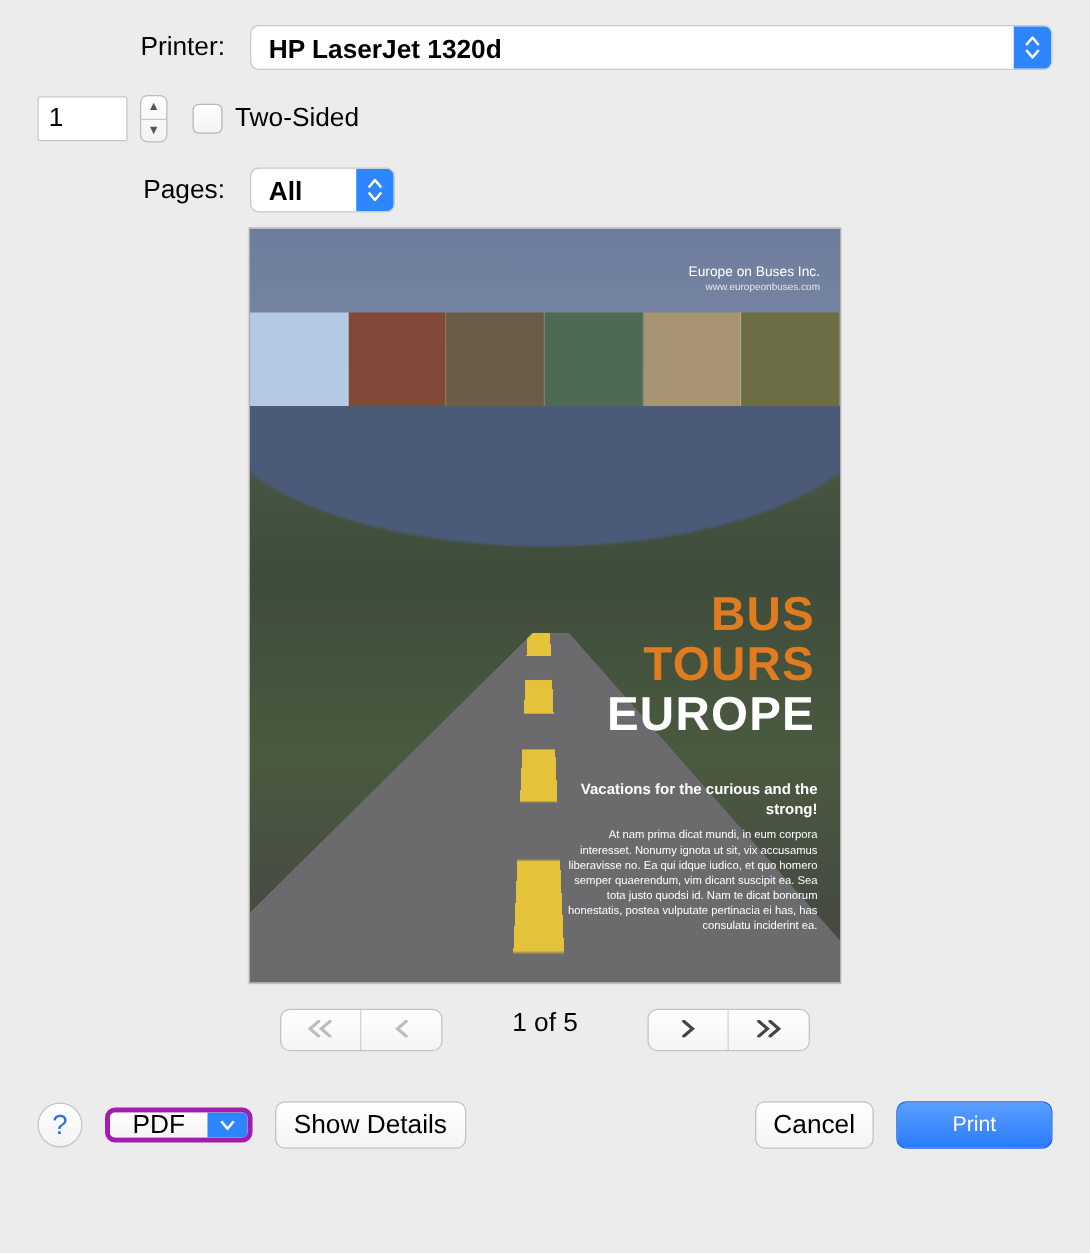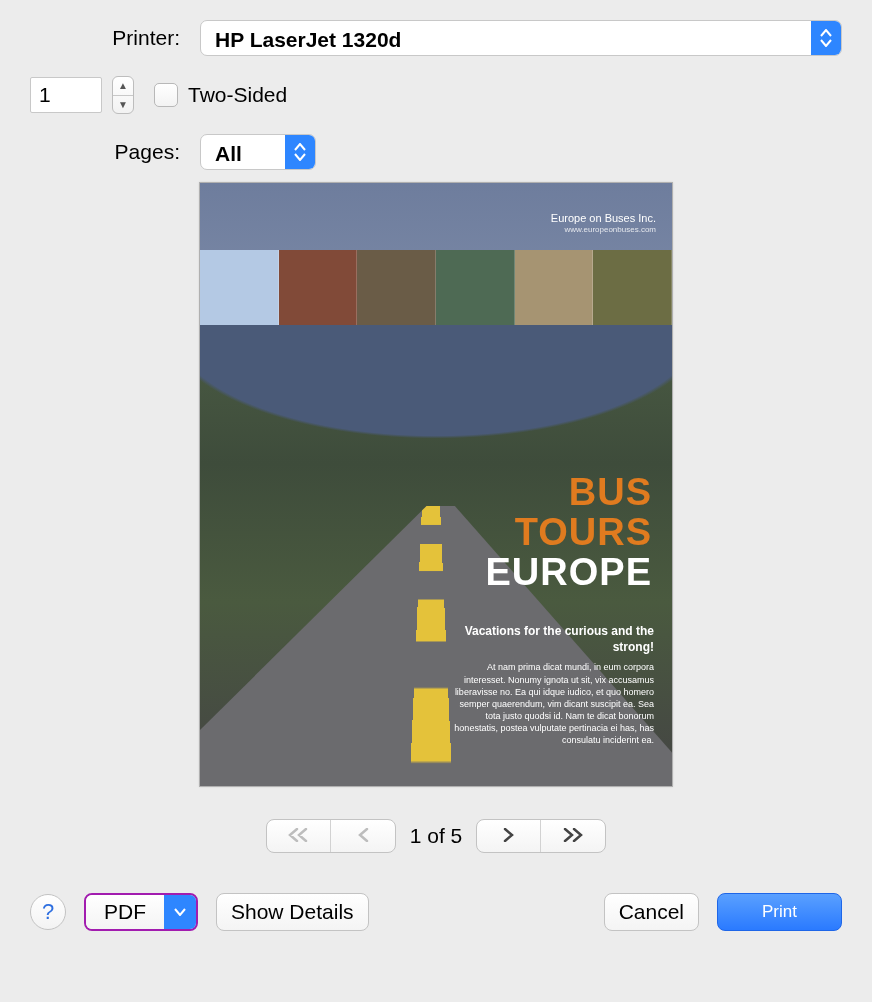--- a/index.html
+++ b/index.html
@@ -139,23 +139,23 @@
   }
   .prev-headlines .o{color:#e07b1f;font-size:38px;line-height:1.05;}
   .prev-headlines .w{color:#fff;font-size:38px;line-height:1.05;}
   .prev-blurb{
     position:absolute;top:440px;right:18px;width:210px;
     color:#fff;text-align:right;font-size:9px;line-height:1.35;
   }
   .prev-blurb .tag{font-weight:700;font-size:12px;margin-bottom:6px;}
   
   .pager{
-    margin-top:32px;
-    width:341px;
-    display:flex;align-items:center;justify-content:space-between;
+    margin-top:20px;
+    width:425px;
+    display:flex;align-items:flex-start;justify-content:space-between;
   }
   .seg{
     display:flex;height:34px;border:1px solid #c3c3c3;border-radius:8px;
     background:linear-gradient(#fff,#f4f4f4);overflow:hidden;
   }
   .seg button{
     width:64px;border:none;background:transparent;
     display:flex;align-items:center;justify-content:center;
     color:#6b6b6b;
   }
@@ -166,22 +166,22 @@
     margin-top:40px;
     display:flex;align-items:center;gap:18px;
   }
   .help-btn{
     width:36px;height:36px;border-radius:50%;
     border:1px solid #c3c3c3;background:linear-gradient(#fff,#f3f3f3);
     color:#2e6fe0;font-size:22px;font-weight:500;
     display:flex;align-items:center;justify-content:center;
   }
   .pdf-btn{
-    display:flex;height:38px;border-radius:8px;overflow:hidden;
-    border:2px solid #a21caf;
+    display:flex;height:28px;border-radius:8px;overflow:hidden;
+    border:4px solid #a21caf;
   }
   .pdf-btn .txt{
     padding:0 18px;display:flex;align-items:center;
     background:linear-gradient(#fff,#f4f4f4);
   }
   .pdf-btn .chev{
     width:32px;background:#2e86ff;
     display:flex;align-items:center;justify-content:center;
   }
   .pdf-btn .chev svg{width:12px;height:8px;}

